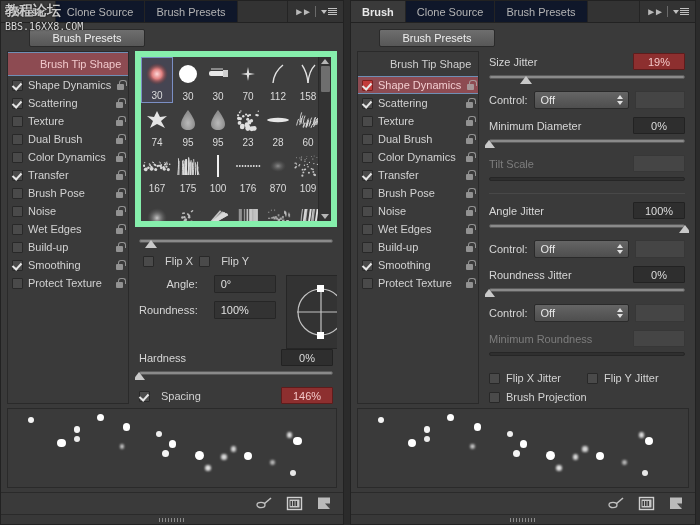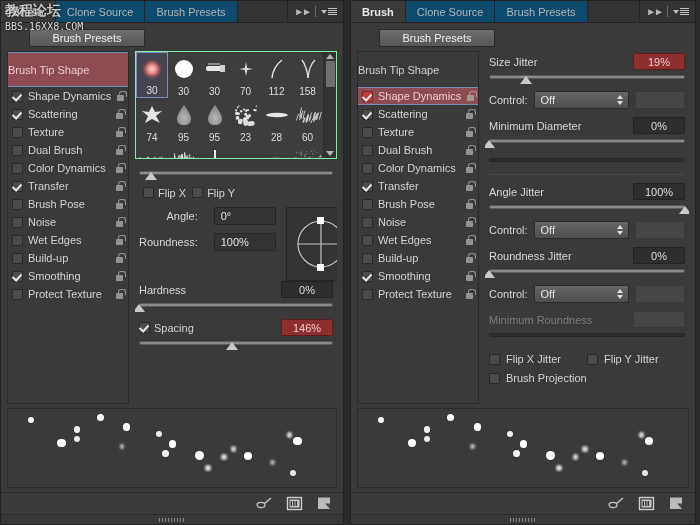--- a/index.html
+++ b/index.html
@@ -28,21 +28,21 @@
     height: 22px; background: #2e2e2e;
     display: flex; align-items: stretch;
     border-bottom: 1px solid #222;
     position: relative;
   }
   .tab {
     display: flex; align-items: center;
     padding: 0 11px;
     font-size: 11px; color: #b4b4b4;
     border-right: 1px solid #242424;
-    background: #0c4a6e;
+    background: #0f172a;
     cursor: default; white-space: nowrap;
   }
   .tab.active { background: #3a3a3a; color: #e8e8e8; font-weight: bold; }
   .tabfill { flex: 1; background: #333; border-right: 1px solid #242424; }
   .tabicons { display: flex; align-items: center; gap: 5px; padding: 0 6px; background:#333; }
   .ico-chev { color: #b9b9b9; font-size: 10px; letter-spacing: -2px; }
   .ico-bar { width: 1px; height: 11px; background: #6a6a6a; }
   .ico-menu { display: flex; align-items: center; gap: 1px; }
   .ico-menu .tri {
     width: 0; height: 0;
@@ -67,22 +67,22 @@
   .body { flex: 1; display: flex; padding: 0 6px; gap: 6px; min-height: 0; }
   .sidecol { width: 122px; display: flex; flex-direction: column; }
   .maincol { flex: 1; display: flex; flex-direction: column; min-width: 0; }
 
   
   .sidelist {
     background: #3a3a3a; border: 1px solid #2a2a2a;
     flex: 1; overflow: hidden;
   }
   .side-head {
-    height: 35px; display: flex; align-items: center;
-    padding-left: 0; color: #cfcfcf; font-size: 11px;
+    height: 24px; display: flex; align-items: center;
+    padding-left: 32px; color: #cfcfcf; font-size: 11px;
   }
   .side-head.sel {
     background: #8d4b52; color: #f0c8cb;
     border: 1px solid #6f8fb5; margin: 0 -1px;
   }
   .side-item {
     height: 18px; display: flex; align-items: center;
     padding: 0 4px 0 4px; gap: 5px;
   }
   .side-item.sel {
@@ -112,22 +112,22 @@
   }
   .lock::after {
     content: ""; position: absolute; left: 3px; top: 0px;
     width: 6px; height: 5px;
     border: 1.5px solid #b0b0b0; border-bottom: none;
     border-radius: 3px 3px 0 0;
   }
 
   
   .gridwrap {
-    background: #3d3d3d; border: 1px solid #86efac;
-    height: 108px; display: flex; overflow: hidden;
+    background: #3d3d3d; border: 6px solid #86efac;
+    height: 176px; display: flex; overflow: hidden;
   }
   .grid {
     flex: 1; display: grid;
     grid-template-columns: repeat(6, 1fr);
     grid-auto-rows: 46px;
     overflow: hidden;
   }
   .bcell {
     display: flex; flex-direction: column;
     align-items: center; justify-content: flex-end;
@@ -176,21 +176,21 @@
   .strack.dark { background: #2f2f2f; border-color: #262626; }
   .sknob {
     position: absolute; top: 4px;
     width: 0; height: 0;
     border-left: 6px solid transparent; border-right: 6px solid transparent;
     border-bottom: 8px solid #c9c9c9;
     transform: translateX(-6px);
   }
 
   .flips { display: flex; align-items: center; gap: 6px; margin: 2px 0 8px 4px; }
-  .flipchk { display: flex; align-items: flex-start; gap: 4px; }
+  .flipchk { display: flex; align-items: flex-end; gap: 11px; }
   .flipchk .side-label { flex: none; }
 
   .angblock { display: flex; gap: 10px; align-items: flex-start; }
   .angfields { flex: 1; }
   .fieldrow { display: flex; align-items: center; justify-content: flex-end; gap: 16px; margin-bottom: 8px; }
   .fieldrow .ctl-label { width: auto; text-align: right; }
   .fieldbox {
     width: 62px; height: 18px; padding: 0 6px;
     background: #333; border: 1px solid #262626; color: #e0e0e0;
     font-size: 11px; display: flex; align-items: center; border-radius: 1px;
@@ -1094,20 +1094,24 @@
 
           <div class="ctl-row">
             <span class="ctl-label">Minimum Diameter</span>
             <span class="valbox">0%</span>
           </div>
           <div class="slider">
             <span class="strack"></span>
             <span class="sknob" id="knob-mindiam" style="left: 0%;"></span>
           </div>
 
+          <div class="ctl-row">
+            <span class="ctl-label dim">Tilt Scale</span>
+            <span class="valbox empty"></span>
+          </div>
           <div class="slider">
             <span class="strack dark"></span>
           </div>
 
           <div class="ctl-sep"></div>
 
           <div class="ctl-row">
             <span class="ctl-label">Angle Jitter</span>
             <span class="valbox">100%</span>
           </div>

